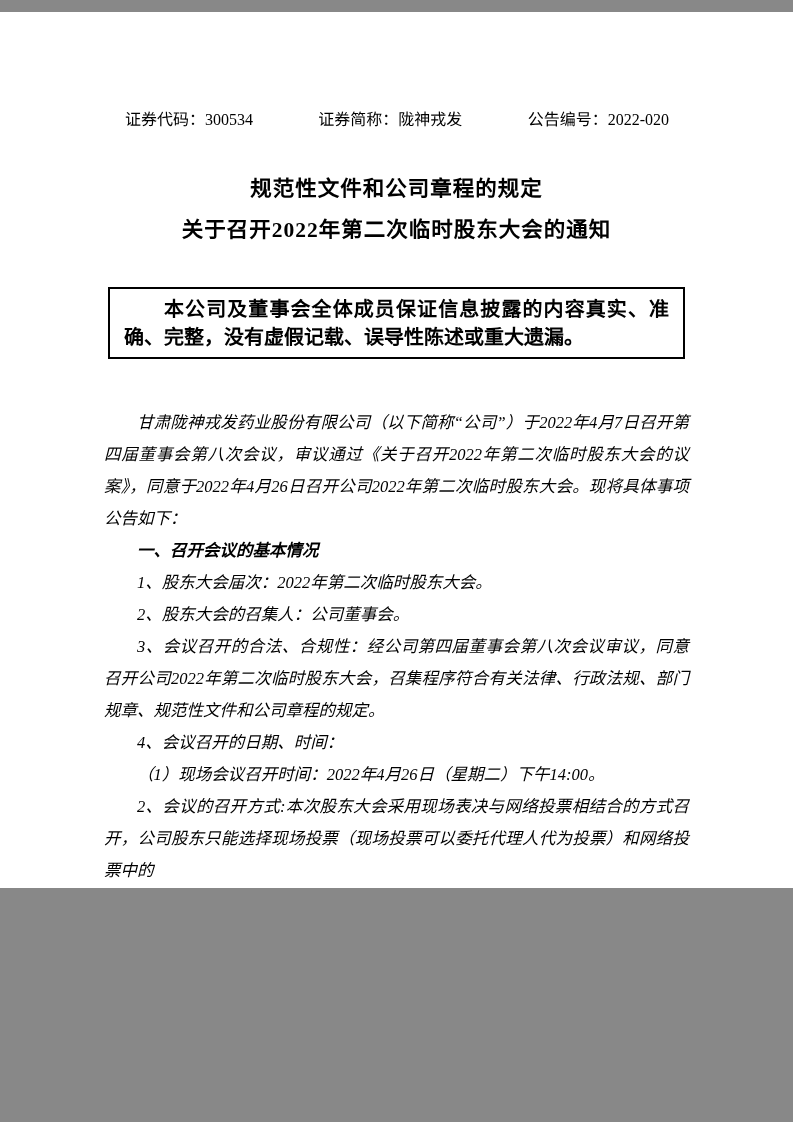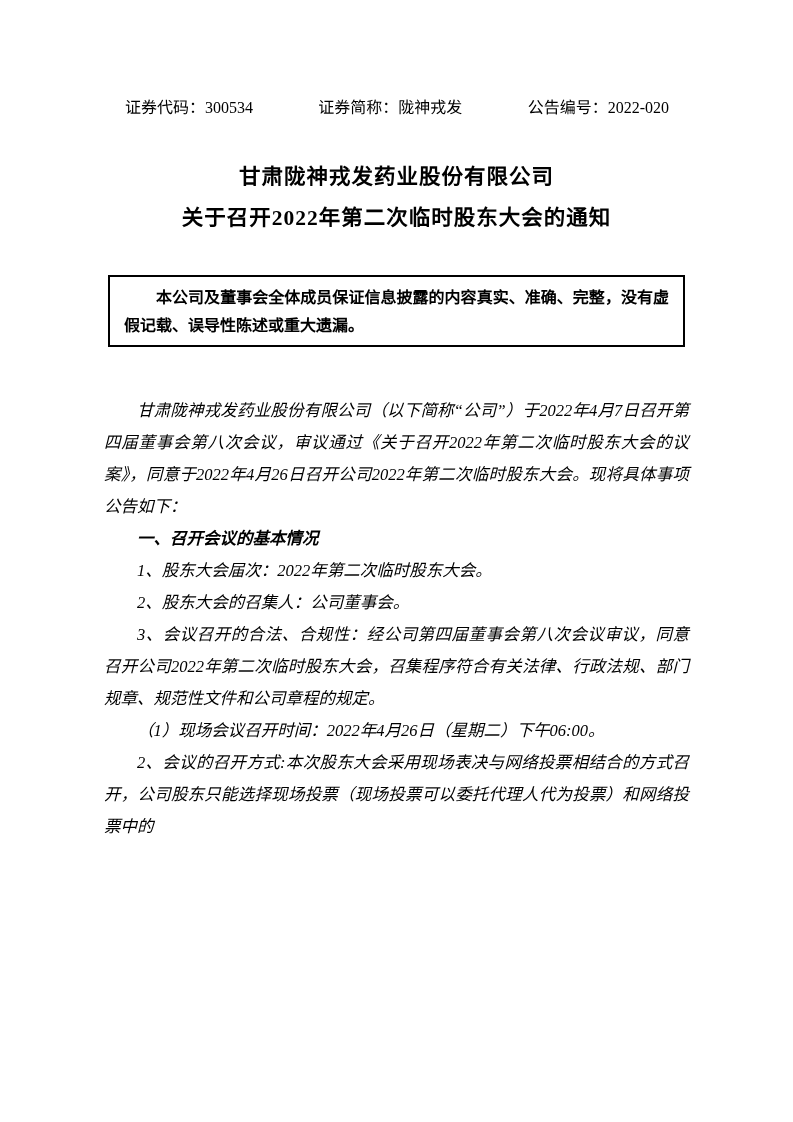--- a/index.html
+++ b/index.html
@@ -1,21 +1,21 @@
 <!DOCTYPE html>
 <html lang="zh-CN"><head>
 <meta charset="utf-8">
 <style>
   * { box-sizing: border-box; }
   html, body { margin: 0; padding: 0; background: #888; }
   .page {
     position: relative;
     width: 793px;
-    height: 1122px;
-    margin: 0 auto;
+    height: 876px;
+    margin: 12px auto;
     background: #ffffff;
     color: #000000;
     font-family: "Liberation Serif", "DejaVu Serif", serif;
     overflow: hidden;
   }
   .header-row {
     margin: 99px 124px 0 125px;
     display: flex;
     justify-content: space-between;
     font-size: 16px;
@@ -28,21 +28,21 @@
     font-size: 21.5px;
     font-weight: bold;
     line-height: 41px;
     letter-spacing: 1px;
   }
   .disclaimer-box {
     width: 577px;
     margin: 36px auto 0;
     border: 2px solid #000000;
     padding: 7px 14px 6px 14px;
-    font-size: 16px;
+    font-size: 20px;
     font-weight: bold;
     line-height: 27.5px;
     text-align: justify;
   }
   .disclaimer-box p {
     margin: 0;
     text-indent: 2em;
   }
   .doc-body {
     margin: 48px 104px 0 104px;
@@ -64,31 +64,32 @@
 
 <div class="page">
 
   <div class="header-row">
     <span>证券代码：300534</span>
     <span>证券简称：陇神戎发</span>
     <span>公告编号：2022-020</span>
   </div>
 
   <div class="title-block">
-    <div>甘肃陇神戎发药业股份有限公司</div>
+    <div>规范性文件和公司章程的规定</div>
     <div>关于召开2022年第二次临时股东大会的通知</div>
   </div>
 
   <div class="disclaimer-box">
     <p>本公司及董事会全体成员保证信息披露的内容真实、准确、完整，没有虚假记载、误导性陈述或重大遗漏。</p>
   </div>
 
   <div class="doc-body">
     <p class="para">甘肃陇神戎发药业股份有限公司（以下简称“公司”）于2022年4月7日召开第四届董事会第八次会议，审议通过《关于召开2022年第二次临时股东大会的议案》，同意于2022年4月26日召开公司2022年第二次临时股东大会。现将具体事项公告如下：</p>
     <p class="para section-heading">一、召开会议的基本情况</p>
     <p class="para">1、股东大会届次：2022年第二次临时股东大会。</p>
     <p class="para">2、股东大会的召集人：公司董事会。</p>
     <p class="para">3、会议召开的合法、合规性：经公司第四届董事会第八次会议审议，同意召开公司2022年第二次临时股东大会，召集程序符合有关法律、行政法规、部门规章、规范性文件和公司章程的规定。</p>
-    <p class="para">（1）现场会议召开时间：2022年4月26日（星期二）下午06:00。</p>
+    <p class="para">4、会议召开的日期、时间：</p>
+    <p class="para">（1）现场会议召开时间：2022年4月26日（星期二）下午14:00。</p>
     <p class="para">2、会议的召开方式:本次股东大会采用现场表决与网络投票相结合的方式召开，公司股东只能选择现场投票（现场投票可以委托代理人代为投票）和网络投票中的</p>
   </div>
 
 </div>
 
 </body></html>

